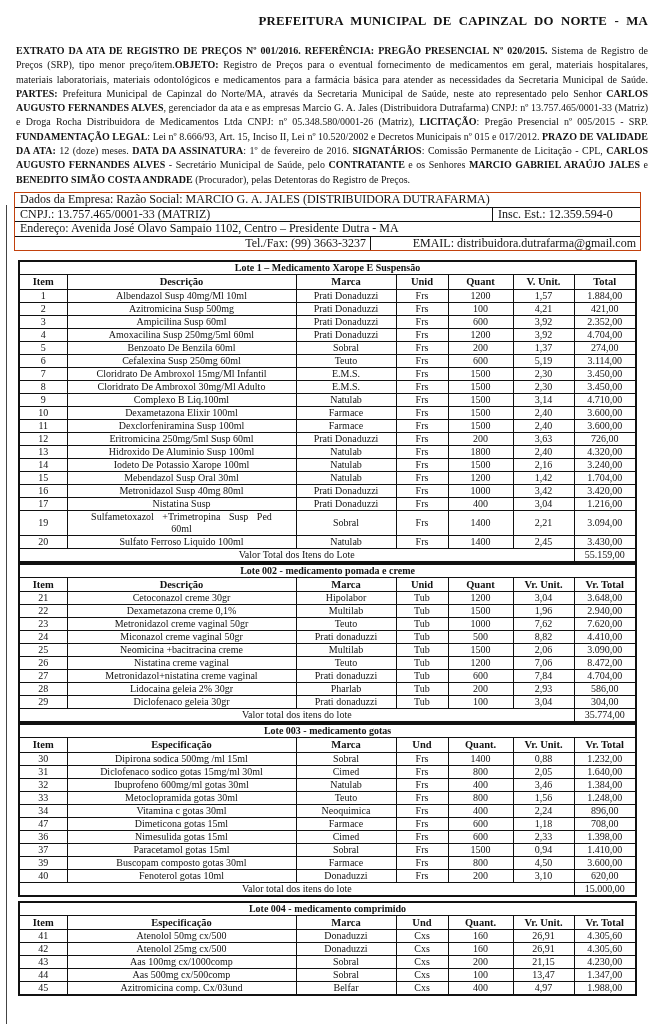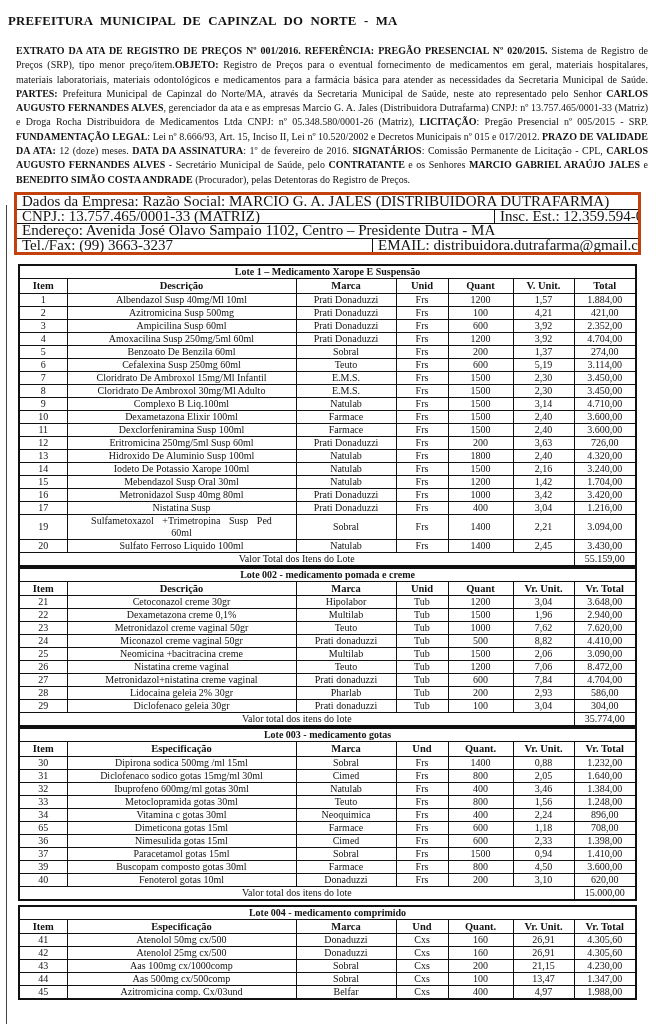--- a/index.html
+++ b/index.html
@@ -4,36 +4,36 @@
 <style>
   html,body { margin:0; padding:0; background:#fff; }
   body {
     width:656px; height:1024px; overflow:hidden; position:relative;
     font-family:"Liberation Serif", serif; color:#131313;
   }
   
   .page-edge { position:absolute; left:6px; top:205px; bottom:0; width:1px; background:#444; }
 
   .doc-title {
-    margin:14px 8px 0 8px; text-align:left;
+    margin:14px 8px 0 8px; text-align:right;
     font-size:12.8px; font-weight:bold; word-spacing:4px; letter-spacing:.2px;
   }
 
   .intro {
     margin:15px 8px 0 16px; text-align:justify;
     font-size:10px; line-height:14.3px;
   }
   .intro b { font-weight:bold; }
 
   
   .company {
-    margin:5px 15px 9px 14px; border:3px solid #c2410c; font-size:15px;
+    margin:5px 15px 9px 14px; border:1px solid #c2410c; font-size:12px;
   }
   .c-row { display:flex; border-bottom:1px solid #111; line-height:12.6px; }
-  .c-row:last-child { border-bottom:none; }
+  .c-row:last-child { border-bottom:none;text-align:right; }
   .c-cell { padding:0 4px 1px 5px; white-space:nowrap; overflow:hidden; }
   .c-left-cnpj { flex:0 0 468px; }
   .c-left-tel  { flex:0 0 346px; }
   .c-right { flex:1 1 auto; border-left:1px solid #111; }
 
   
   #lotes { margin:8px 0 0 18px; }
   table.lote {
     border-collapse:collapse; table-layout:fixed; width:520px;
     border:2px solid #111; margin:0;
@@ -452,21 +452,21 @@
         <tr>
           <td>34</td>
           <td class="desc">Vitamina c gotas 30ml</td>
           <td>Neoquimica</td>
           <td>Frs</td>
           <td>400</td>
           <td>2,24</td>
           <td>896,00</td>
         </tr>
         <tr>
-          <td>65</td>
+          <td>47</td>
           <td class="desc">Dimeticona gotas 15ml</td>
           <td>Farmace</td>
           <td>Frs</td>
           <td>600</td>
           <td>1,18</td>
           <td>708,00</td>
         </tr>
         <tr>
           <td>36</td>
           <td class="desc">Nimesulida gotas 15ml</td>

